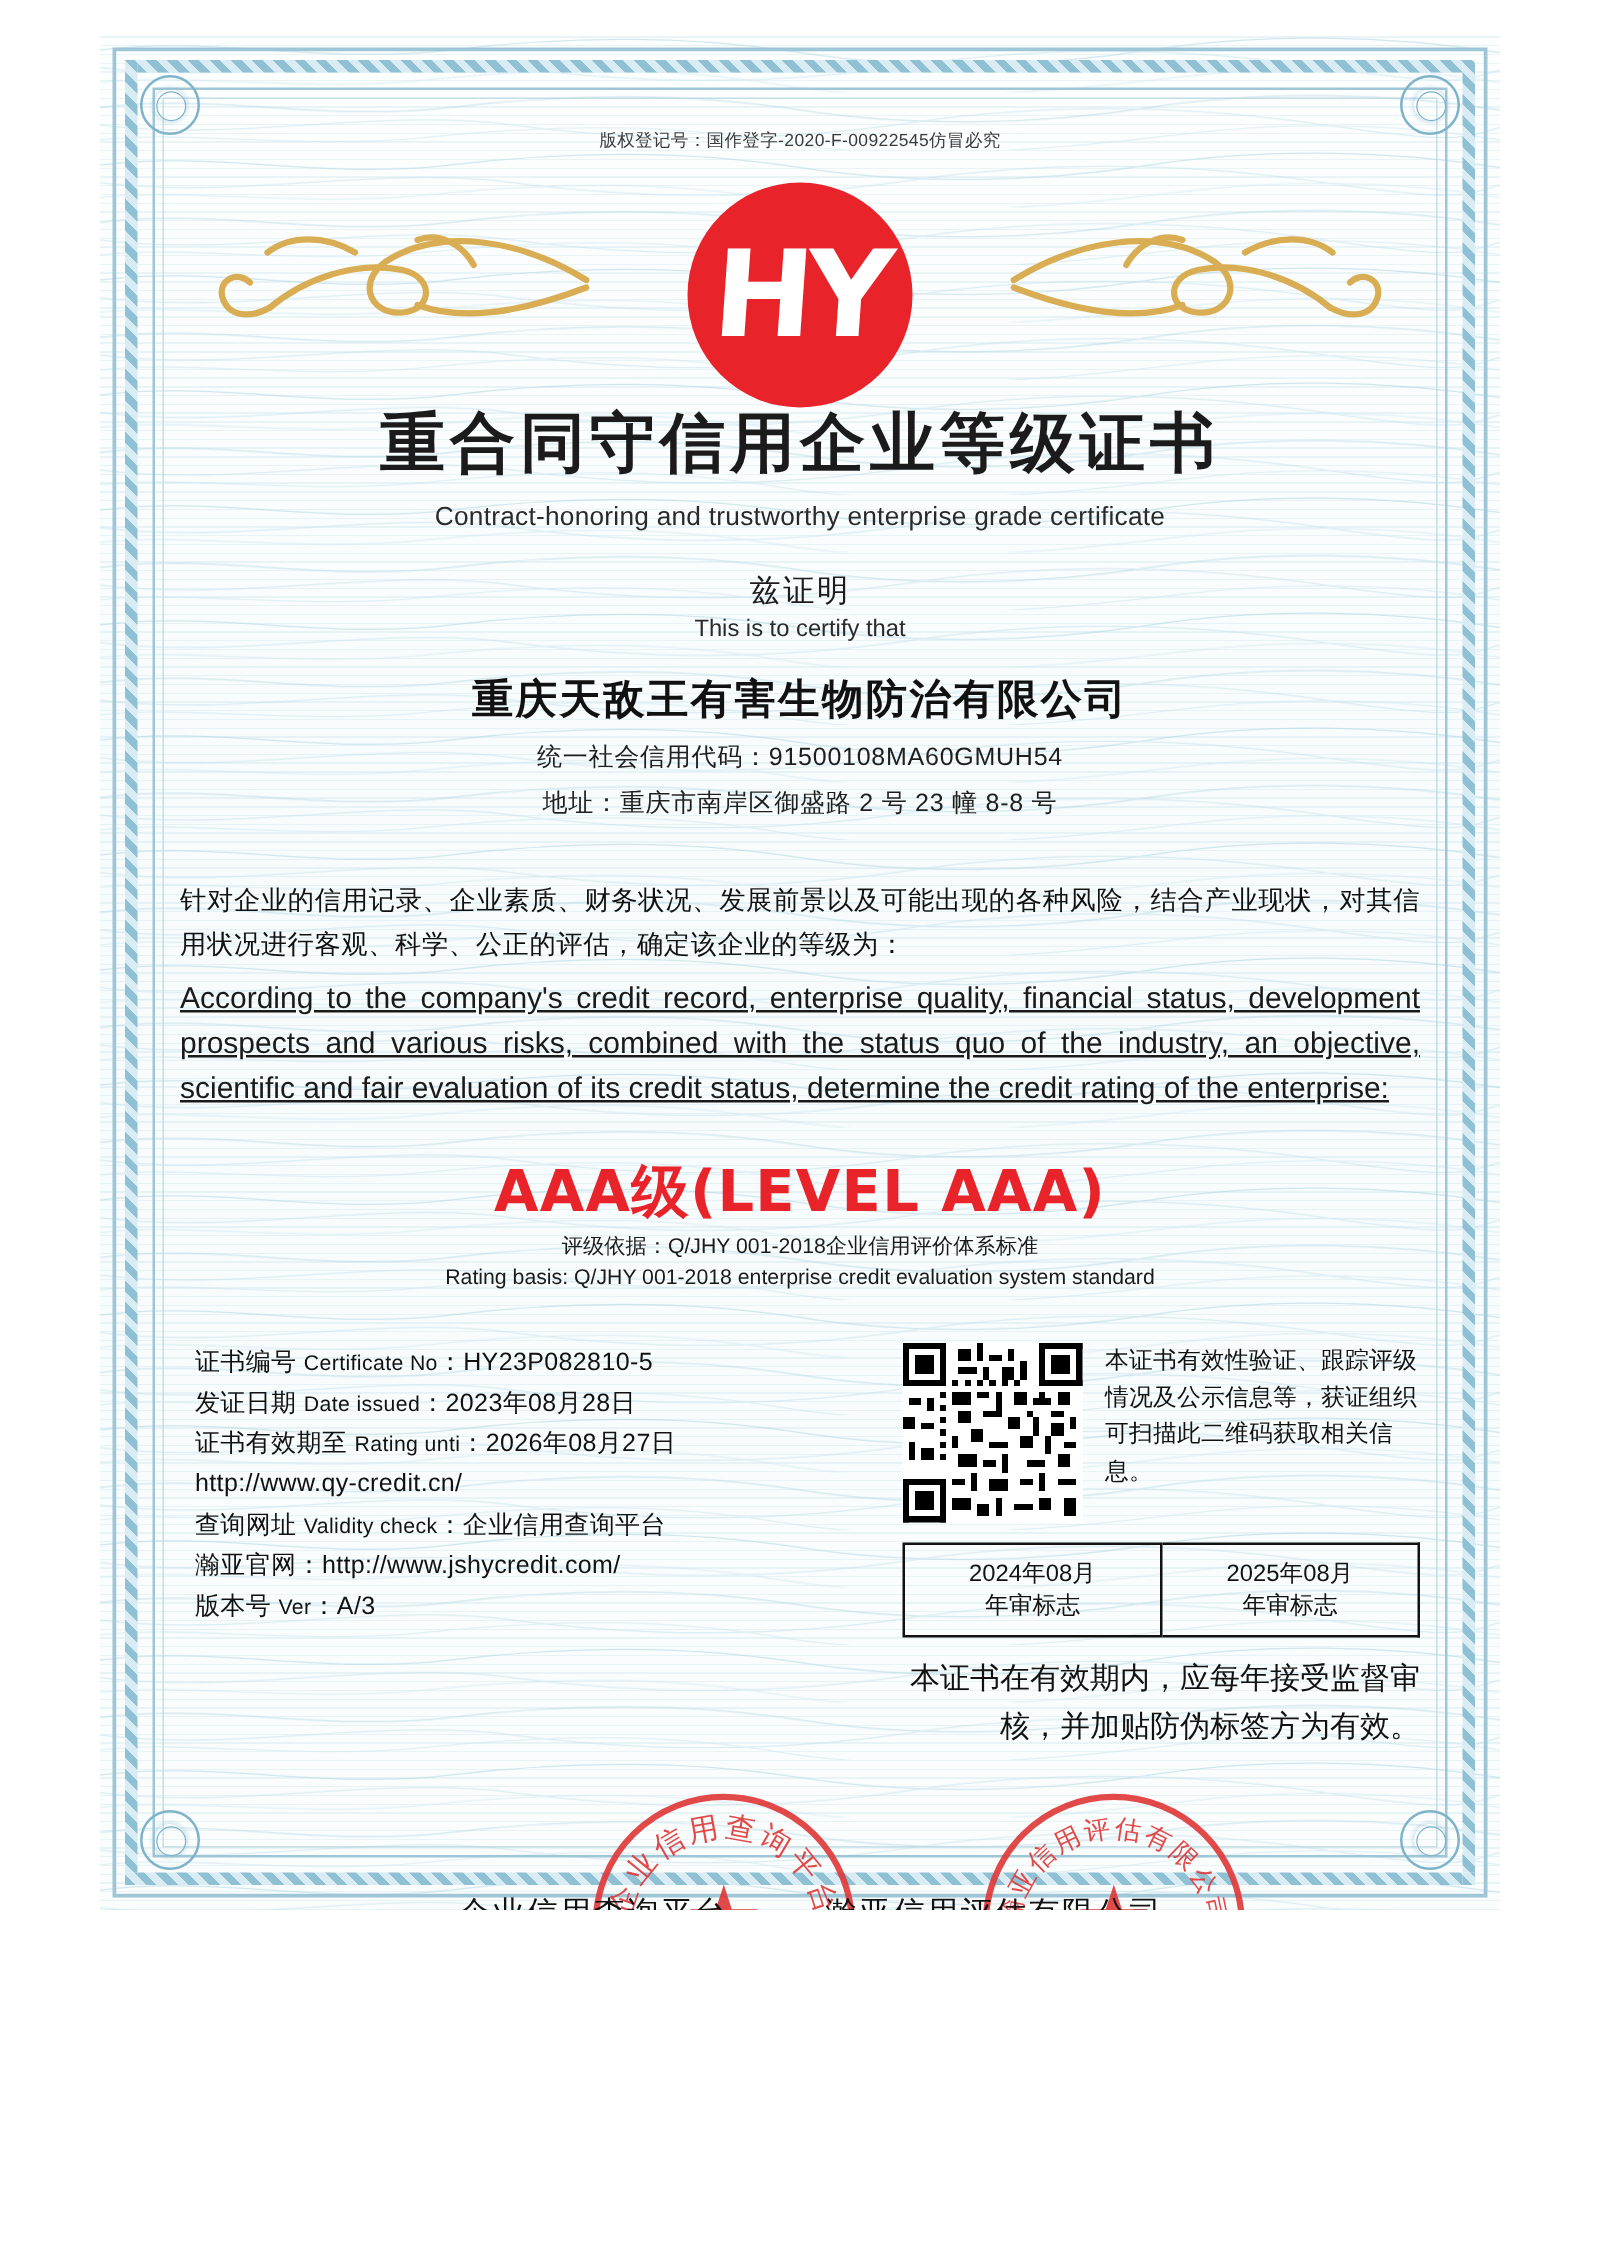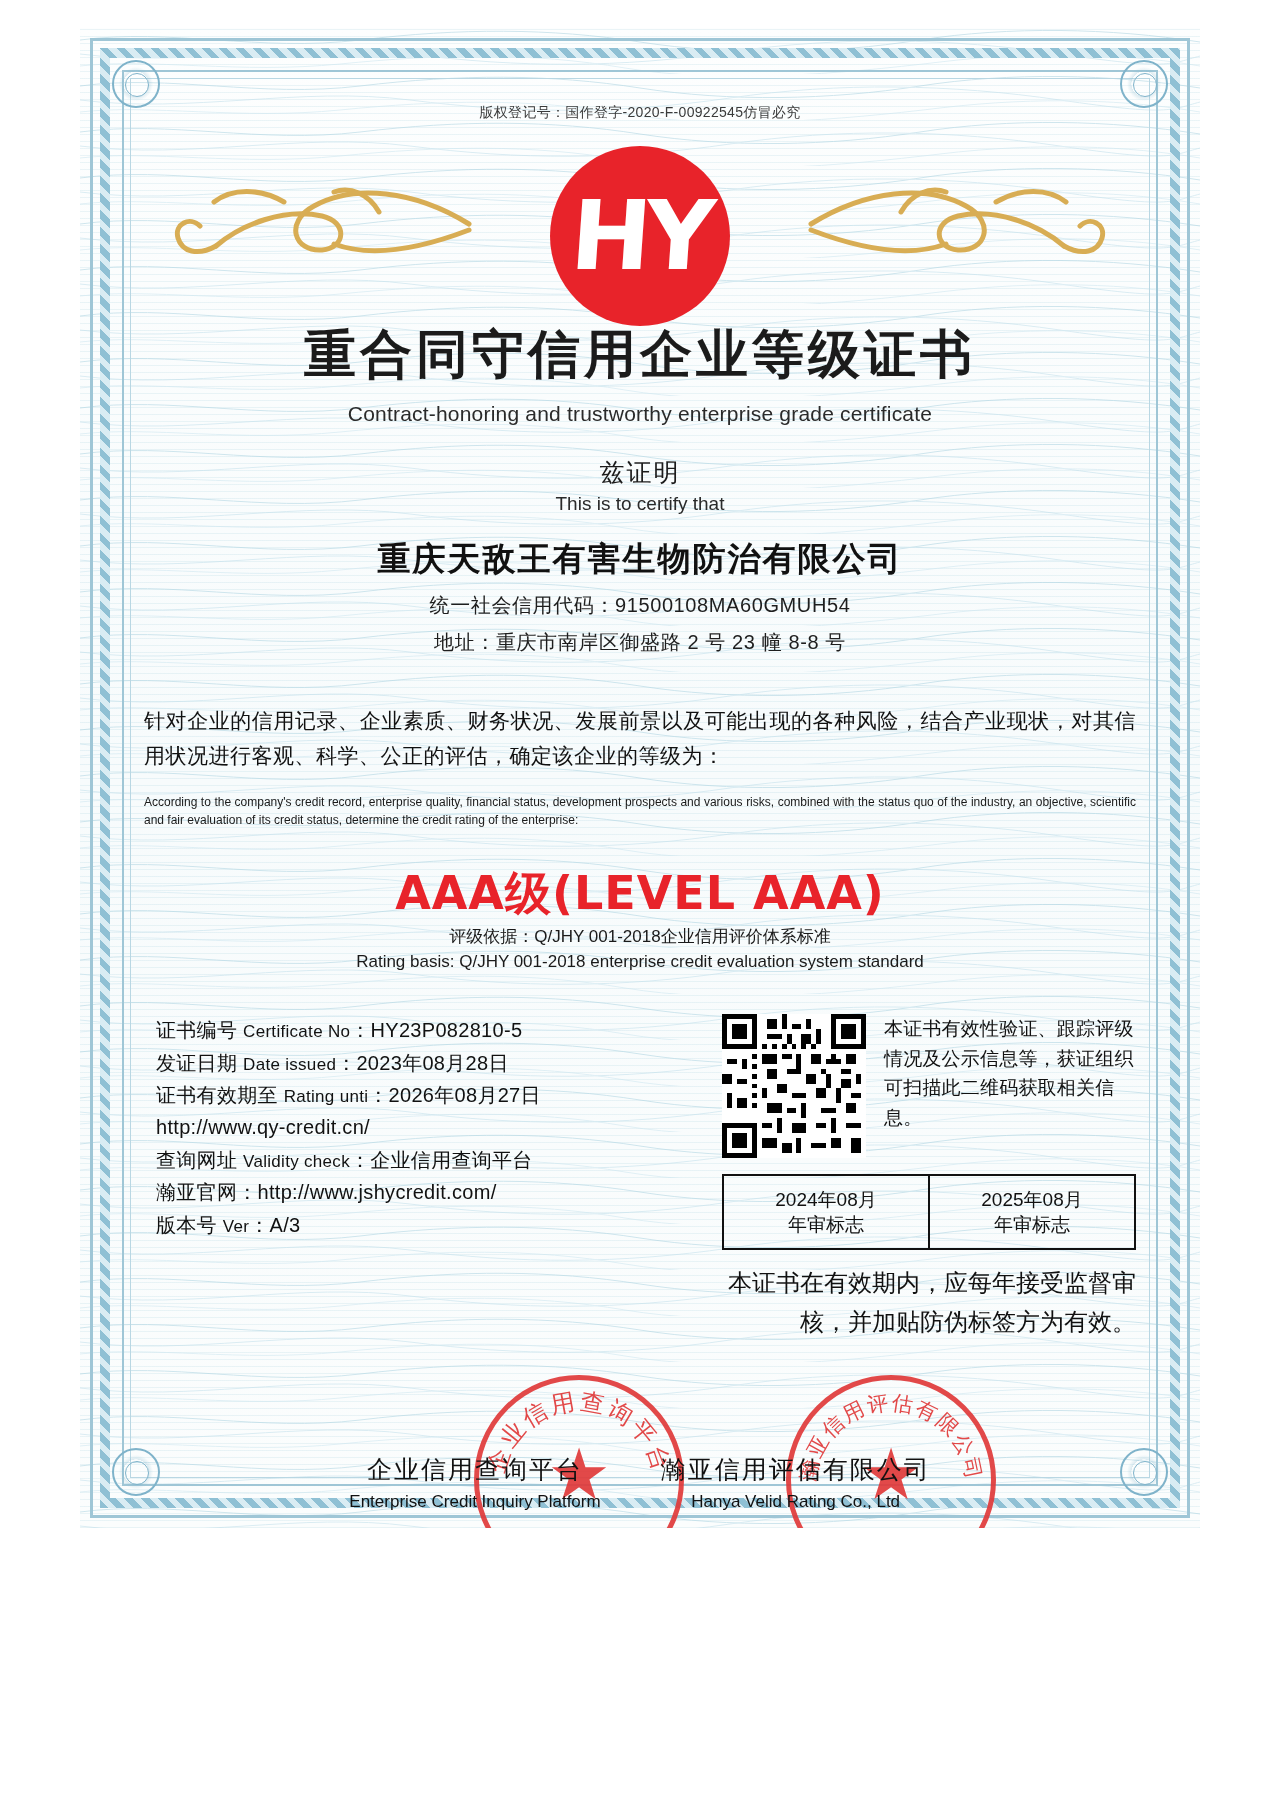--- a/index.html
+++ b/index.html
@@ -193,25 +193,26 @@
 
   .body-block { margin-top: 48px; }
   .body-cn {
     font-size: 21px;
     color: #111;
     line-height: 1.65;
     text-align: justify;
     letter-spacing: .5px;
   }
   .body-en {
-    font-size: 12px;
+    font-size: 24px;
     color: #1a1a1a;
     line-height: 1.5;
-    margin-top: 20px;
+    margin-top: 8px;
     text-align: justify;
+    text-decoration: underline;
   }
 
   .level {
     text-align: center;
     font-size: 46px;
     font-weight: 700;
     color: #e8232a;
     margin-top: 34px;
     letter-spacing: 1px;
     font-family: "DejaVu Sans", sans-serif;

